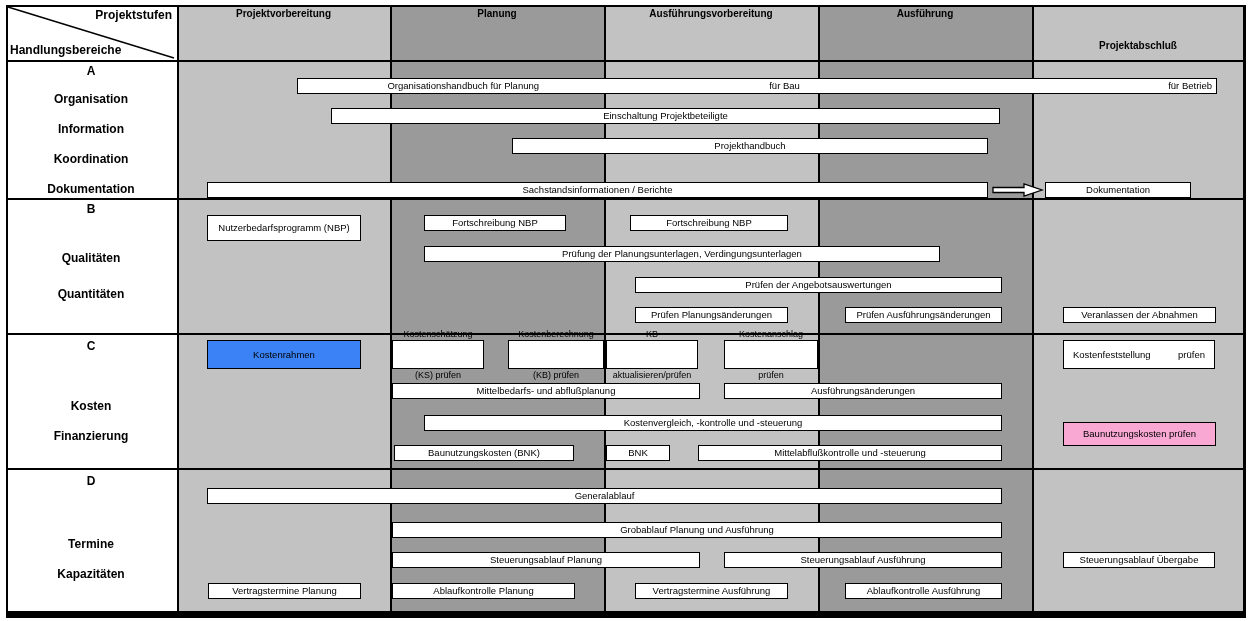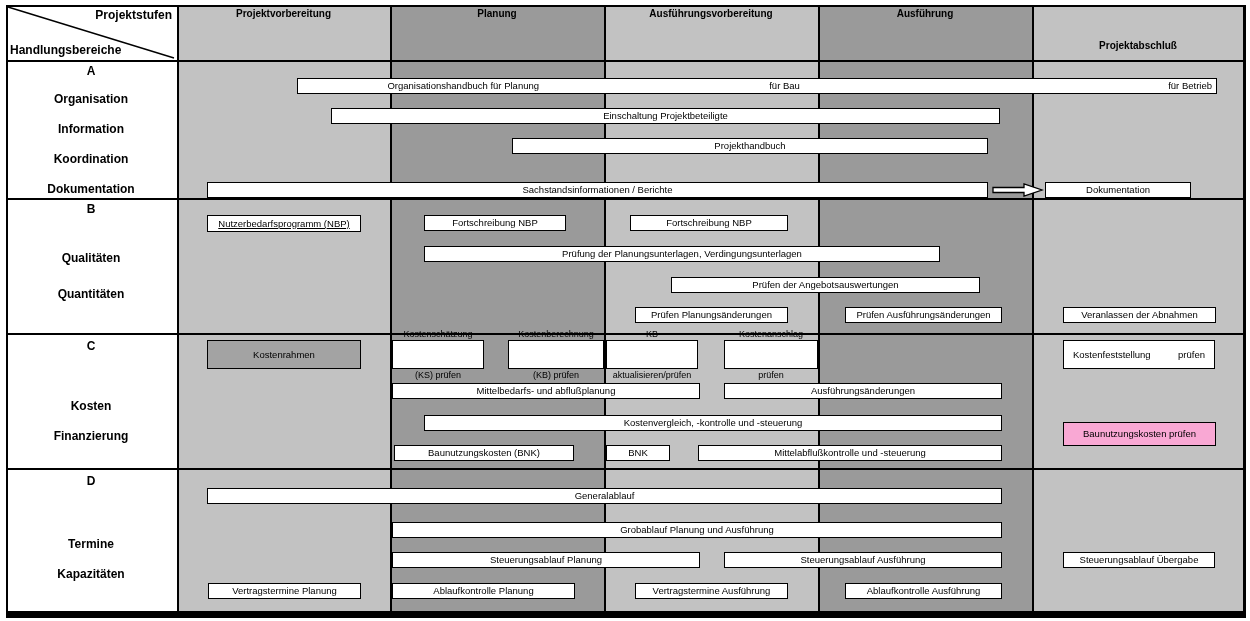--- a/index.html
+++ b/index.html
@@ -68,29 +68,29 @@
     <div class="row-label" style="top: 567px;">Kapazitäten</div>
     <div class="bar" style="left: 331px; top: 108px; width: 669px; height: 16px; background: rgb(255, 255, 255);">Einschaltung Projektbeteiligte</div>
     <div class="bar seg" style="left: 297px; top: 78px; width: 920px; height: 16px; background: rgb(255, 255, 255);">
       <span class="seg-a">Organisationshandbuch für Planung</span>
       <span class="seg-b">für Bau</span>
       <span class="seg-c">für Betrieb</span>
     </div>
     <div class="bar" style="left: 512px; top: 138px; width: 476px; height: 16px; background: rgb(255, 255, 255);">Projekthandbuch</div>
     <div class="bar" style="left: 207px; top: 182px; width: 781px; height: 16px; background: rgb(255, 255, 255);">Sachstandsinformationen / Berichte</div>
     <div class="bar" style="left: 1045px; top: 182px; width: 146px; height: 16px; background: rgb(255, 255, 255);">Dokumentation</div>
-    <div class="bar" style="left: 207px; top: 215px; width: 154px; height: 17px; background: rgb(255, 255, 255); text-decoration: underline;">Nutzerbedarfsprogramm (NBP)</div>
+    <div class="bar" style="left: 207px; top: 215px; width: 154px; height: 26px; background: rgb(255, 255, 255);">Nutzerbedarfsprogramm (NBP)</div>
     <div class="bar" style="left: 424px; top: 215px; width: 142px; height: 16px; background: rgb(255, 255, 255);">Fortschreibung NBP</div>
     <div class="bar" style="left: 630px; top: 215px; width: 158px; height: 16px; background: rgb(255, 255, 255);">Fortschreibung NBP</div>
     <div class="bar" style="left: 424px; top: 246px; width: 516px; height: 16px; background: rgb(255, 255, 255);">Prüfung der Planungsunterlagen, Verdingungsunterlagen</div>
-    <div class="bar" style="left: 671px; top: 277px; width: 309px; height: 16px; background: rgb(255, 255, 255);">Prüfen der Angebotsauswertungen</div>
+    <div class="bar" style="left: 635px; top: 277px; width: 367px; height: 16px; background: rgb(255, 255, 255);">Prüfen der Angebotsauswertungen</div>
     <div class="bar" style="left: 635px; top: 307px; width: 153px; height: 16px; background: rgb(255, 255, 255);">Prüfen Planungsänderungen</div>
     <div class="bar" style="left: 845px; top: 307px; width: 157px; height: 16px; background: rgb(255, 255, 255);">Prüfen Ausführungsänderungen</div>
     <div class="bar" style="left: 1063px; top: 307px; width: 153px; height: 16px; background: rgb(255, 255, 255);">Veranlassen der Abnahmen</div>
-    <div class="bar" style="left: 207px; top: 340px; width: 154px; height: 29px; background: #a3a3a3;">Kostenrahmen</div>
+    <div class="bar" style="left: 207px; top: 340px; width: 154px; height: 29px; background: #3b82f6;">Kostenrahmen</div>
     <div class="bar two" style="left: 392px; top: 340px; width: 92px; height: 29px; background: rgb(255, 255, 255);">
       <span>Kostenschätzung</span>
       <span>(KS) prüfen</span>
     </div>
     <div class="bar two" style="left: 508px; top: 340px; width: 96px; height: 29px; background: rgb(255, 255, 255);">
       <span>Kostenberechnung</span>
       <span>(KB) prüfen</span>
     </div>
     <div class="bar two" style="left: 606px; top: 340px; width: 92px; height: 29px; background: rgb(255, 255, 255);">
       <span>KB</span>

